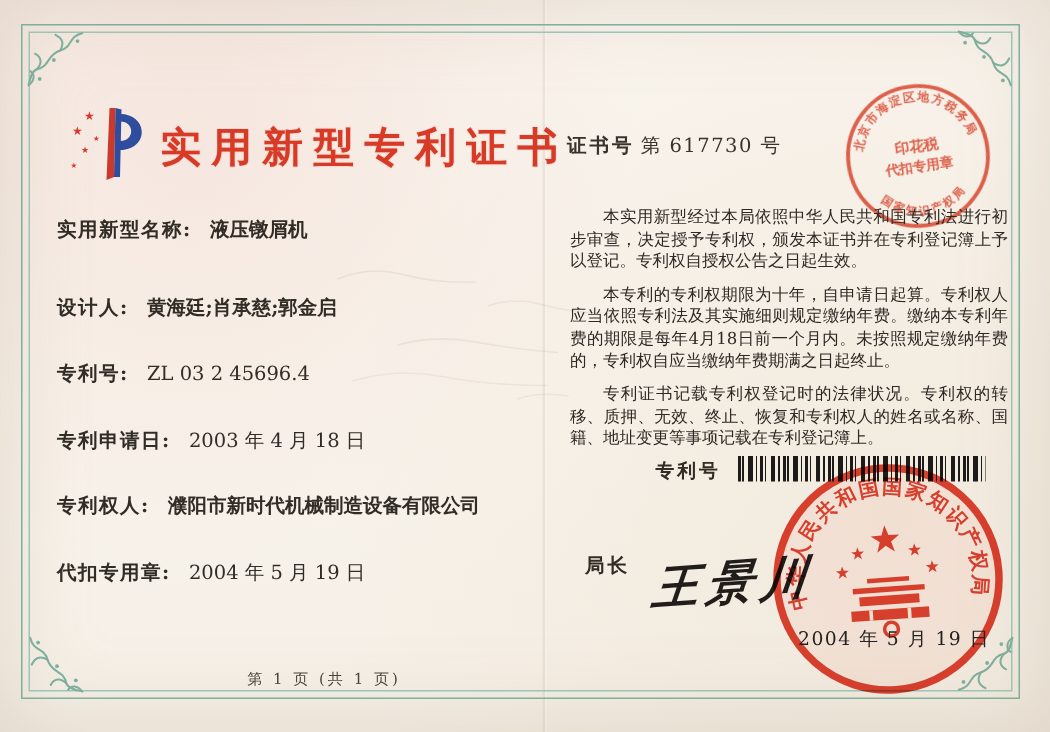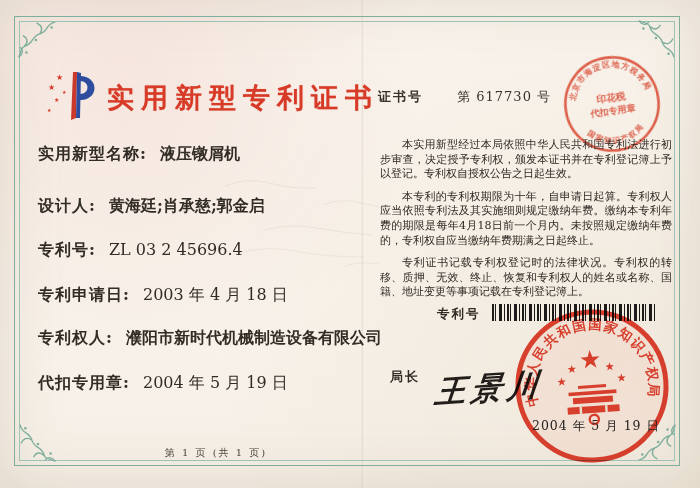--- a/index.html
+++ b/index.html
@@ -30,24 +30,24 @@
 
   
   .logo{position:absolute;left:46px;top:68px;width:62px;height:58px;}
   .title{
     position:absolute;left:107px;top:80px;width:260px;
     font-size:27px;font-weight:bold;color:#d73a26;letter-spacing:7px;white-space:nowrap;
     text-shadow:0 0 1px rgba(215,58,38,.4);
   }
   .certno{position:absolute;left:378px;top:88px;font-size:13px;color:#39322c;white-space:nowrap;}
   .certno .lbl{font-weight:bold;letter-spacing:2px;}
-  .certno .val{margin-left:30px;letter-spacing:1px;}
-
-  
-  .field{position:absolute;left:38px;font-size:16px;color:#322c26;white-space:nowrap;}
+  .certno .val{letter-spacing:1px;}
+
+  
+  .field{position:absolute;left:38px;font-size:13px;color:#322c26;white-space:nowrap;}
   .field .lbl{font-weight:bold;letter-spacing:1px;}
   .field .val{margin-left:8px;font-weight:bold;}
   .f-name{top:144px;}
   .f-designer{top:196px;}
   .f-patno{top:240px;}
   .f-filing{top:285px;}
   .f-patentee{top:328px;}
   .f-grant{top:373px;}
   .f-patno .val,.f-filing .val,.f-grant .val{font-weight:normal;}
 

